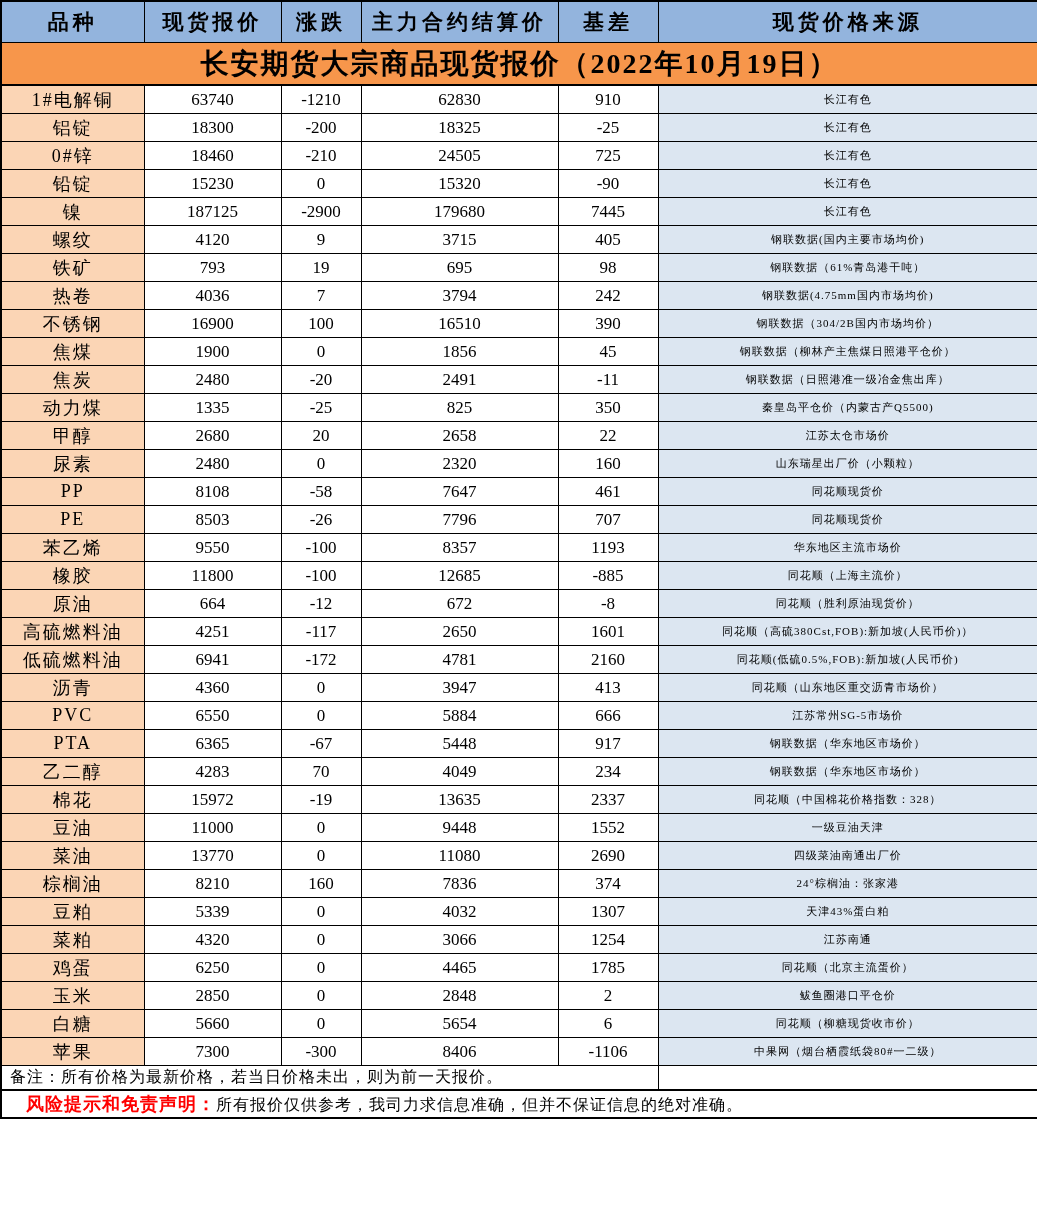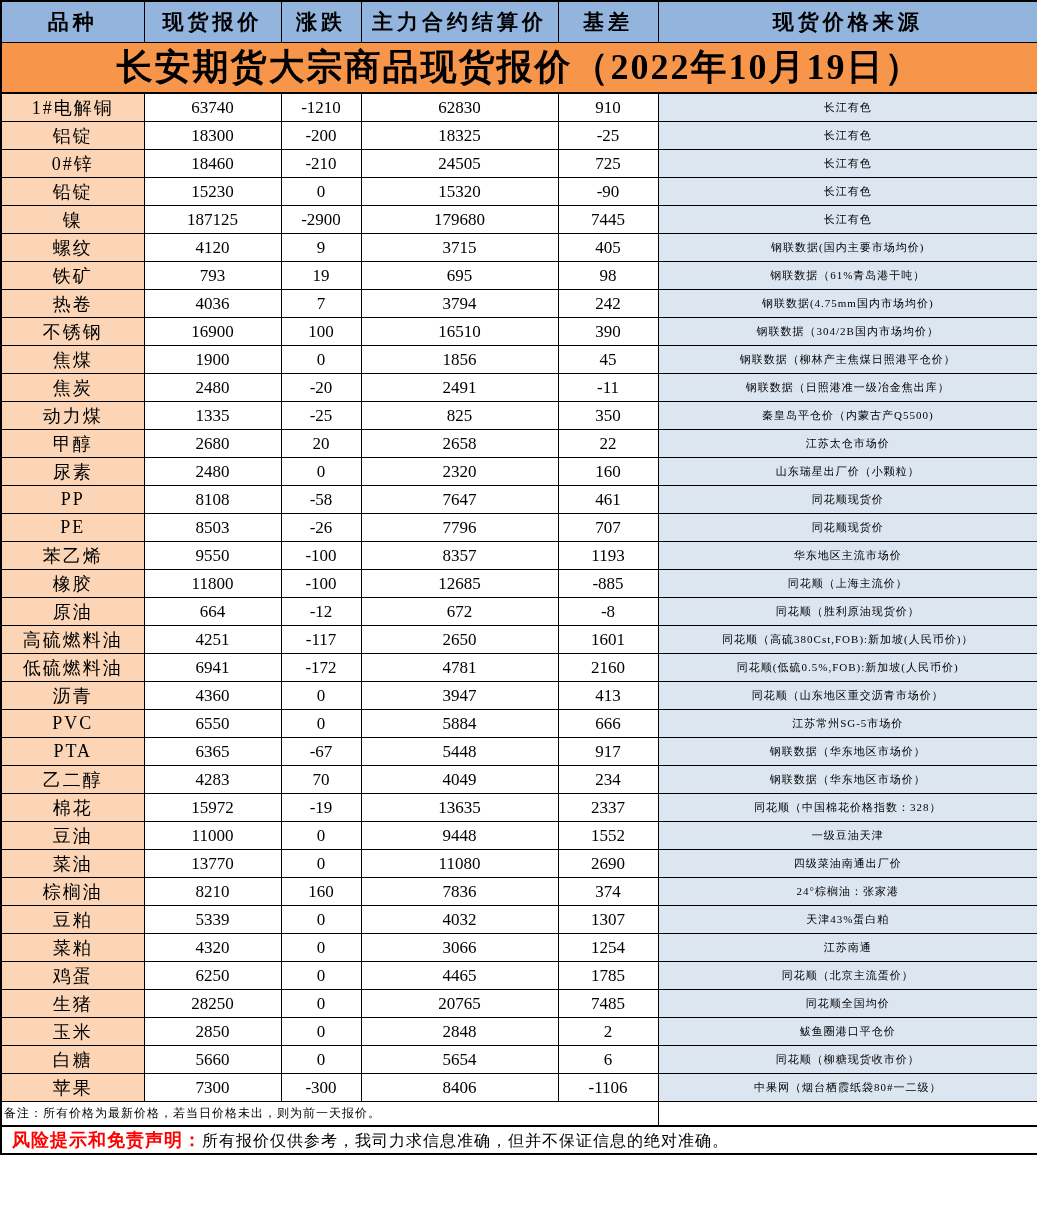--- a/index.html
+++ b/index.html
@@ -26,21 +26,21 @@
     border:1px solid var(--grid);
     padding:0 2px;
     text-align:center;
     vertical-align:middle;
     overflow:hidden;
     white-space:nowrap;
   }
   tr.title-row td{
     height:41px;
     background:var(--title-bg);
-    font-size:36px;
+    font-size:28px;
     font-weight:bold;
     letter-spacing:2px;
     border-bottom:2px solid var(--grid);
   }
   thead th{
     height:40px;
     background:var(--header-bg);
     font-size:21px;
     font-weight:bold;
     letter-spacing:4px;
@@ -60,29 +60,29 @@
     background:var(--source-col-bg);
     font-size:11px;
     letter-spacing:1px;
   }
   tfoot td{
     background:#fff;
     text-align:left;
   }
   tfoot tr.note-row td{
     height:23px;
-    font-size:12px;
+    font-size:16px;
     letter-spacing:1px;
-    padding-left:2px;
+    padding-left:8px;
   }
   tfoot tr.disclaimer-row td{
     height:26px;
     font-size:16px;
     letter-spacing:1px;
-    padding-left:10px;
+    padding-left:24px;
     border-top:2px solid var(--grid);
   }
   .disclaimer-label{
     color:var(--accent-red);
     font-weight:bold;
     font-size:18px;
   }
 </style>
 </head>
 <body>
@@ -362,28 +362,20 @@
       </tr>
       <tr>
         <td class="c0">鸡蛋</td>
         <td class="c1">6250</td>
         <td class="c2">0</td>
         <td class="c3">4465</td>
         <td class="c4">1785</td>
         <td class="c5">同花顺（北京主流蛋价）</td>
       </tr>
       <tr>
-        <td class="c0">生猪</td>
-        <td class="c1">28250</td>
-        <td class="c2">0</td>
-        <td class="c3">20765</td>
-        <td class="c4">7485</td>
-        <td class="c5">同花顺全国均价</td>
-      </tr>
-      <tr>
         <td class="c0">玉米</td>
         <td class="c1">2850</td>
         <td class="c2">0</td>
         <td class="c3">2848</td>
         <td class="c4">2</td>
         <td class="c5">鲅鱼圈港口平仓价</td>
       </tr>
       <tr>
         <td class="c0">白糖</td>
         <td class="c1">5660</td>

